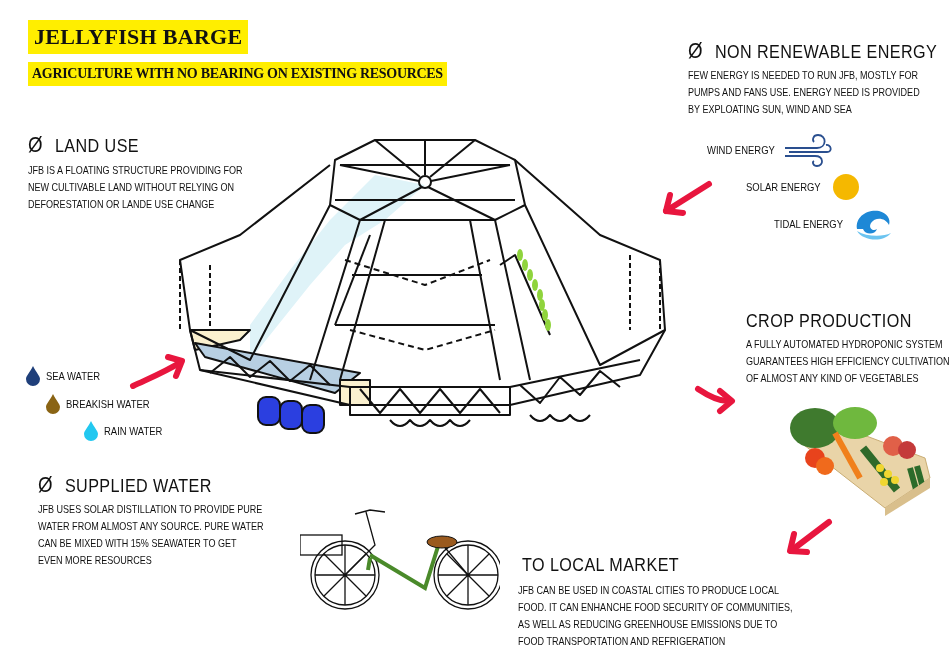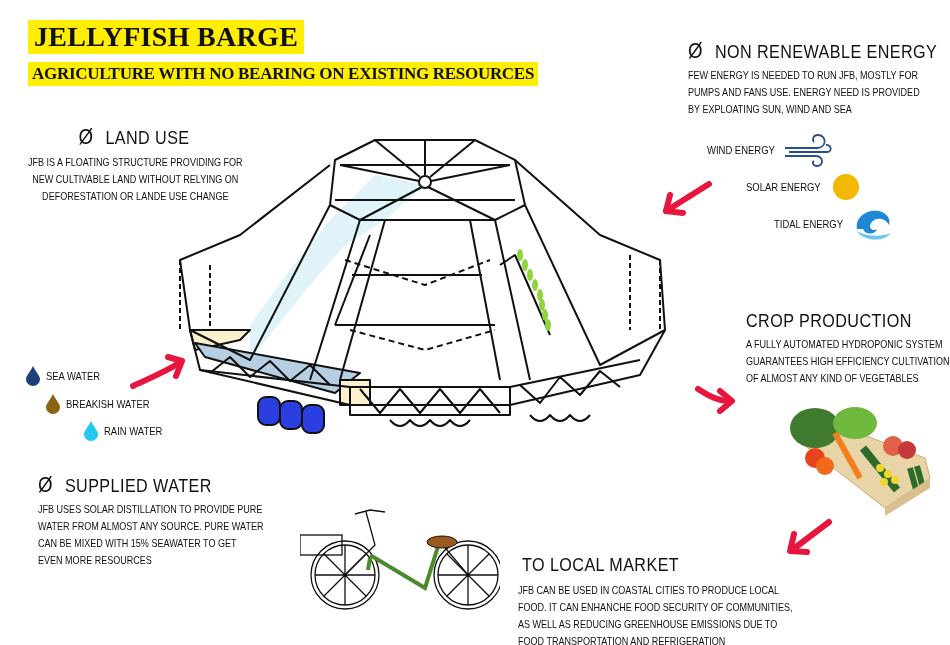--- a/index.html
+++ b/index.html
@@ -1,31 +1,31 @@
 <!DOCTYPE html>
 <html><head>
 <meta charset="utf-8">
 <style>
   html, body { margin:0; padding:0; }
   body { width:950px; height:645px; background:#ffffff; position:relative; overflow:hidden; font-family:"Liberation Sans", sans-serif; color:#111; }
   .abs { position:absolute; }
-  .title { left:28px; top:20px; background:#ffee00; padding:2px 6px 2px 6px; font-family:"Liberation Serif", serif; font-weight:bold; font-size:28px; line-height:30px; letter-spacing:0.3px; }
-  .subtitle { left:28px; top:62px; background:#ffee00; padding:1px 4px; font-family:"Liberation Serif", serif; font-weight:bold; font-size:17px; line-height:22px; letter-spacing:-0.3px; }
+  .title { left:28px; top:20px; background:#ffee00; padding:2px 6px 2px 6px; font-family:"Liberation Serif", serif; font-weight:bold; font-size:22px; line-height:30px; letter-spacing:0.3px; }
+  .subtitle { left:28px; top:62px; background:#ffee00; padding:1px 4px; font-family:"Liberation Serif", serif; font-weight:bold; font-size:14px; line-height:22px; letter-spacing:-0.3px; }
   .hand-h { font-family:"Liberation Sans Narrow", "Liberation Sans", sans-serif; font-size:19px; letter-spacing:0.5px; font-weight:normal; transform:scaleX(0.85); transform-origin:left top; white-space:nowrap; }
   .hand-p { font-family:"Liberation Sans", sans-serif; font-size:10.5px; line-height:17px; letter-spacing:0; transform:scaleX(0.86); transform-origin:left top; white-space:nowrap; text-transform:uppercase; }
   .hand-l { font-family:"Liberation Sans", sans-serif; font-size:11px; transform:scaleX(0.86); transform-origin:left top; white-space:nowrap; }
   .oslash { font-size:22px; margin-right:14px; }
 </style>
 </head>
 <body>
 
 <div class="abs title">JELLYFISH BARGE</div>
 <div class="abs subtitle">AGRICULTURE WITH NO BEARING ON EXISTING RESOURCES</div>
 
-<div class="abs" style="left:28px; top:124px;text-align:center;">
+<div class="abs" style="left:28px; top:132px;">
   <div class="hand-h">
     <span class="oslash">Ø</span><span>LAND USE</span>
   </div>
   <div class="hand-p" style="margin-top:4px;">
     <div>JFB IS A FLOATING STRUCTURE PROVIDING FOR</div>
     <div>NEW CULTIVABLE LAND WITHOUT RELYING ON</div>
     <div>DEFORESTATION OR LANDE USE CHANGE</div>
   </div>
 </div>
 

